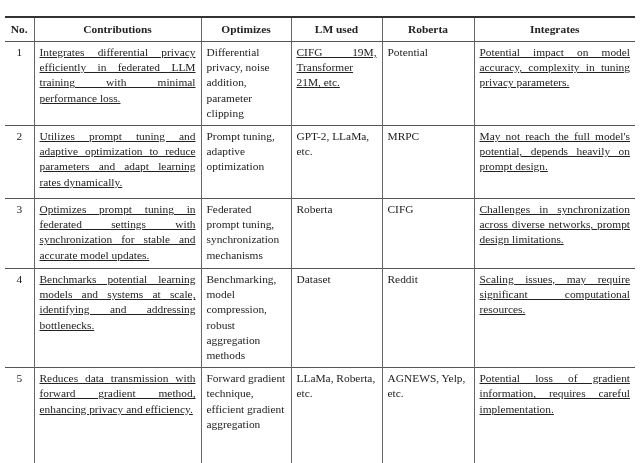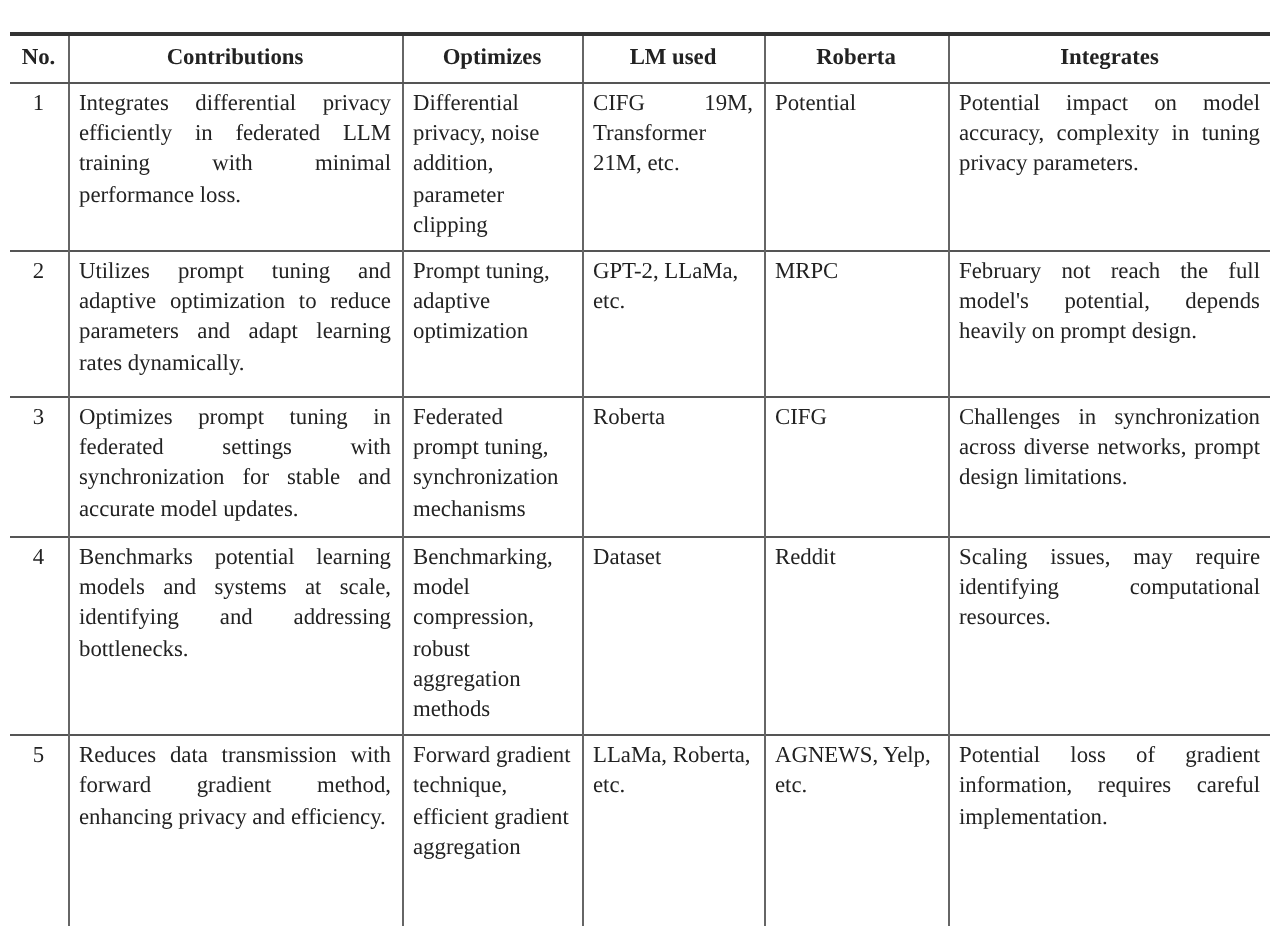--- a/index.html
+++ b/index.html
@@ -9,21 +9,21 @@
   table { position: absolute; left: 5px; top: 16px; width: 630px; border-collapse: collapse;
           table-layout: fixed; font-size: 11.4px; line-height: 15.2px; }
   table { border-top: 2px solid #333; border-bottom: 2px solid #333; }
   th, td { vertical-align: top; padding: 3px 5px 4px 5px; border-left: 1.3px solid #666; }
   th:first-child, td:first-child { border-left: none; text-align: center; }
   thead th { text-align: center; font-weight: bold; height: 17px; padding-top: 4px; padding-bottom: 2px;
              border-bottom: 1.3px solid #555; }
   thead th:first-child { text-align: center; margin-left: 42px; }
   tbody tr { border-bottom: 1.3px solid #555; }
   tbody tr:last-child { border-bottom: none; }
-  td.just { text-align: justify; }
+  td.just { text-align: justify; text-decoration: underline; }
   col.c0 { width: 29px; } col.c1 { width: 167px; } col.c2 { width: 90px; }
   col.c3 { width: 91px; } col.c4 { width: 92px; } col.c5 { width: 161px; }
 </style>
 </head>
 <body>
 
 <div class="caption-strip"></div>
 
 <table>
   <colgroup>
@@ -52,37 +52,37 @@
       <td class="just">CIFG 19M, Transformer 21M, etc.</td>
       <td>Potential</td>
       <td class="just">Potential impact on model accuracy, complexity in tuning privacy parameters.</td>
     </tr>
     <tr style="height:73px">
       <td>2</td>
       <td class="just">Utilizes prompt tuning and adaptive optimization to reduce parameters and adapt learning rates dynamically.</td>
       <td>Prompt tuning, adaptive optimization</td>
       <td>GPT-2, LLaMa, etc.</td>
       <td>MRPC</td>
-      <td class="just">February not reach the full model's potential, depends heavily on prompt design.</td>
+      <td class="just">May not reach the full model's potential, depends heavily on prompt design.</td>
     </tr>
     <tr style="height:70px">
       <td>3</td>
       <td class="just">Optimizes prompt tuning in federated settings with synchronization for stable and accurate model updates.</td>
       <td>Federated prompt tuning, synchronization mechanisms</td>
       <td>Roberta</td>
       <td>CIFG</td>
       <td class="just">Challenges in synchronization across diverse networks, prompt design limitations.</td>
     </tr>
     <tr style="height:99px">
       <td>4</td>
       <td class="just">Benchmarks potential learning models and systems at scale, identifying and addressing bottlenecks.</td>
       <td>Benchmarking, model compression, robust aggregation methods</td>
       <td>Dataset</td>
       <td>Reddit</td>
-      <td class="just">Scaling issues, may require identifying computational resources.</td>
+      <td class="just">Scaling issues, may require significant computational resources.</td>
     </tr>
     <tr style="height:98px">
       <td>5</td>
       <td class="just">Reduces data transmission with forward gradient method, enhancing privacy and efficiency.</td>
       <td>Forward gradient technique, efficient gradient aggregation</td>
       <td>LLaMa, Roberta, etc.</td>
       <td>AGNEWS, Yelp, etc.</td>
       <td class="just">Potential loss of gradient information, requires careful implementation.</td>
     </tr>
   </tbody>

